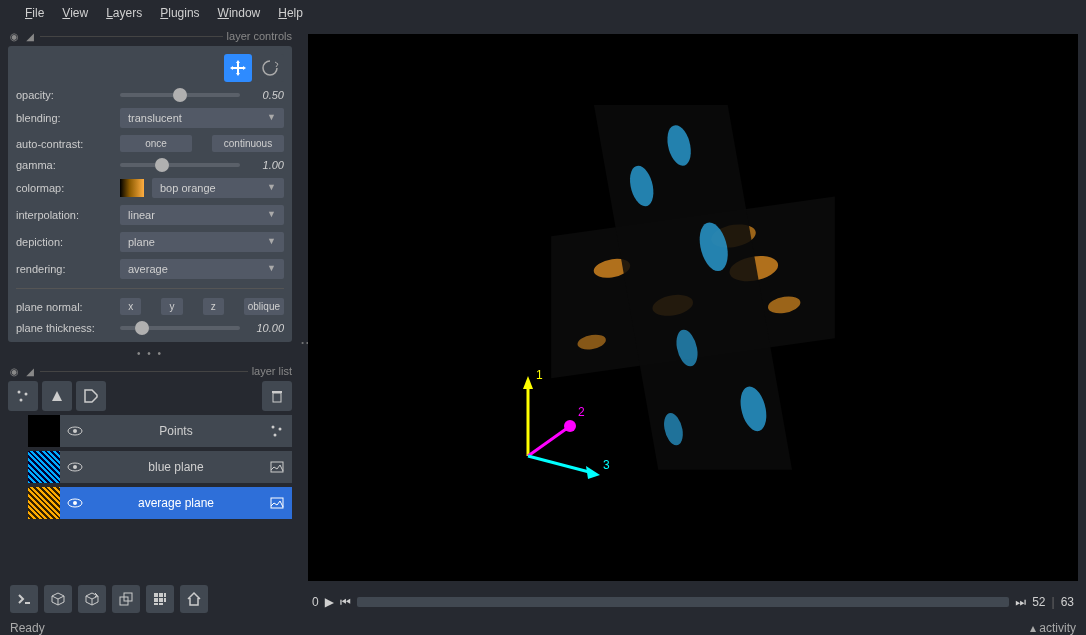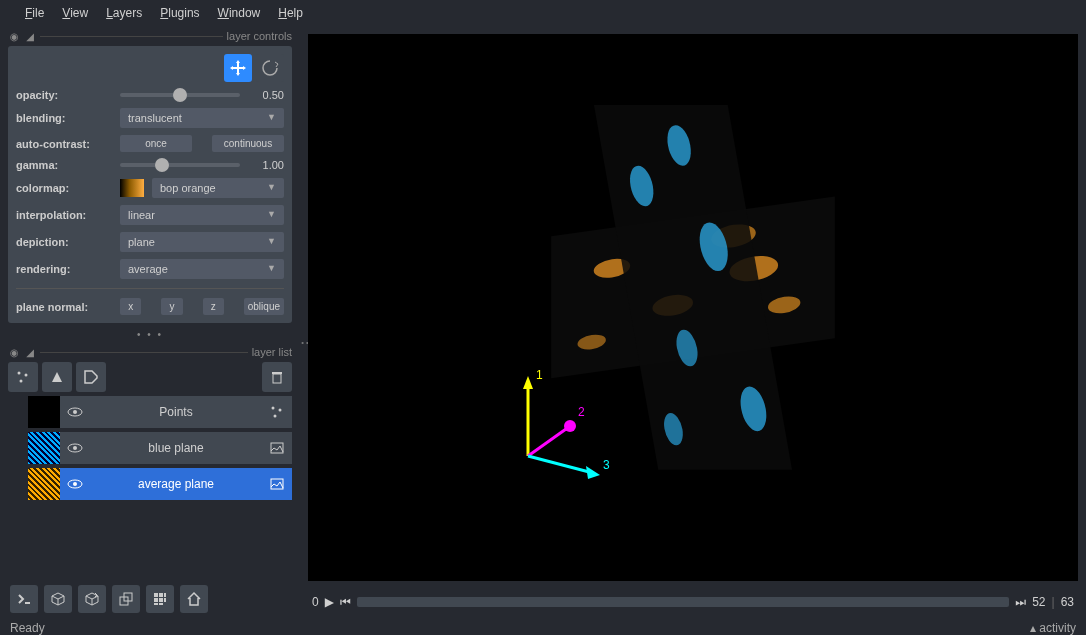--- a/index.html
+++ b/index.html
@@ -11,26 +11,26 @@
 .left { width: 300px; display: flex; flex-direction: column; padding: 4px 8px; gap: 4px; }
 .canvas-area { flex: 1; background: #000; margin: 8px 8px 0 8px; position: relative; }
 .sec-header { display: flex; align-items: center; gap: 4px; color: #888; font-size: 11px; }
 .sec-header .line { flex: 1; height: 1px; background: #444; }
 .sec-header .ic { width: 12px; height: 12px; display: flex; align-items: center; justify-content: center; font-size: 10px; }
 .panel { background: #414851; border-radius: 3px; padding: 8px; display: flex; flex-direction: column; gap: 7px; }
 .tool-row { display: flex; justify-content: flex-end; gap: 4px; }
 .tool-btn { width: 28px; height: 28px; background: #414851; border-radius: 3px; display: flex; align-items: center; justify-content: center; }
 .tool-btn.active { background: #2e8bff; }
 .row { display: flex; align-items: center; gap: 8px; }
-.row label { width: 96px; font-size: 11px; color: #ccc; font-weight: bold; }
+.row label { width: 96px; font-size: 11px; color: #ccc; }
 .slider { flex: 1; height: 4px; background: #5a6069; border-radius: 2px; position: relative; }
 .slider .fill { position: absolute; left: 0; top: 0; height: 100%; background: #6a99d0; border-radius: 2px; }
 .slider .thumb { position: absolute; top: -5px; width: 14px; height: 14px; background: #b0b0b0; border-radius: 50%; transform: translateX(-50%); }
 .range-slider .thumb2 { position: absolute; top: -5px; width: 14px; height: 14px; background: #b0b0b0; border-radius: 50%; transform: translateX(-50%); }
-.val { width: 36px; text-align: right; font-size: 11px; }
+.val { width: 36px; text-align: right; font-size: 11px; font-style: italic; }
 .select { flex: 1; background: #525966; border-radius: 2px; padding: 4px 8px; display: flex; align-items: flex-start; justify-content: space-between; font-size: 11px; }
 .select .chev { font-size: 9px; color: #aaa; }
 .btn-group { flex: 1; display: flex; gap: 20px; border-radius: 8px; }
 .btn-group .bg-btn { flex: 1; background: #525966; padding: 3px 4px; text-align: center; font-size: 10px; border-radius: 2px; }
 .colormap-swatch { width: 24px; height: 18px; background: linear-gradient(90deg, #000 0%, #8b5a00 40%, #ffae42 100%); }
 .dots-handle { text-align: center; color: #888; letter-spacing: 2px; font-size: 10px; padding: 2px; }
 .vdots { position: absolute; left: 300px; top: 310px; color: #888; font-size: 14px; writing-mode: vertical-rl; }
 .layer-tools { display: flex; justify-content: space-between; align-items: center; }
 .layer-tools .lt-left { display: flex; gap: 4px; }
 .lt-btn { width: 30px; height: 30px; background: #414851; border-radius: 3px; display: flex; align-items: center; justify-content: center; }
@@ -157,20 +157,27 @@
       <div class="row">
         <label>plane normal:</label>
         <div class="btn-group">
           <div class="bg-btn">x</div>
           <div class="bg-btn">y</div>
           <div class="bg-btn">z</div>
           <div class="bg-btn">oblique</div>
         </div>
       </div>
 
+      <div class="row">
+        <label>plane thickness:</label>
+        <div class="slider">
+            <div class="thumb" style="left:18%"></div>
+          </div>
+        <span class="val">10.00</span>
+      </div>
     </div>
 
     <div class="dots-handle">• • •</div>
 
     <div class="sec-header">
       <span class="ic">◉</span>
       <span class="ic">◢</span>
       <div class="line"></div>
       <span>layer list</span>
     </div>

